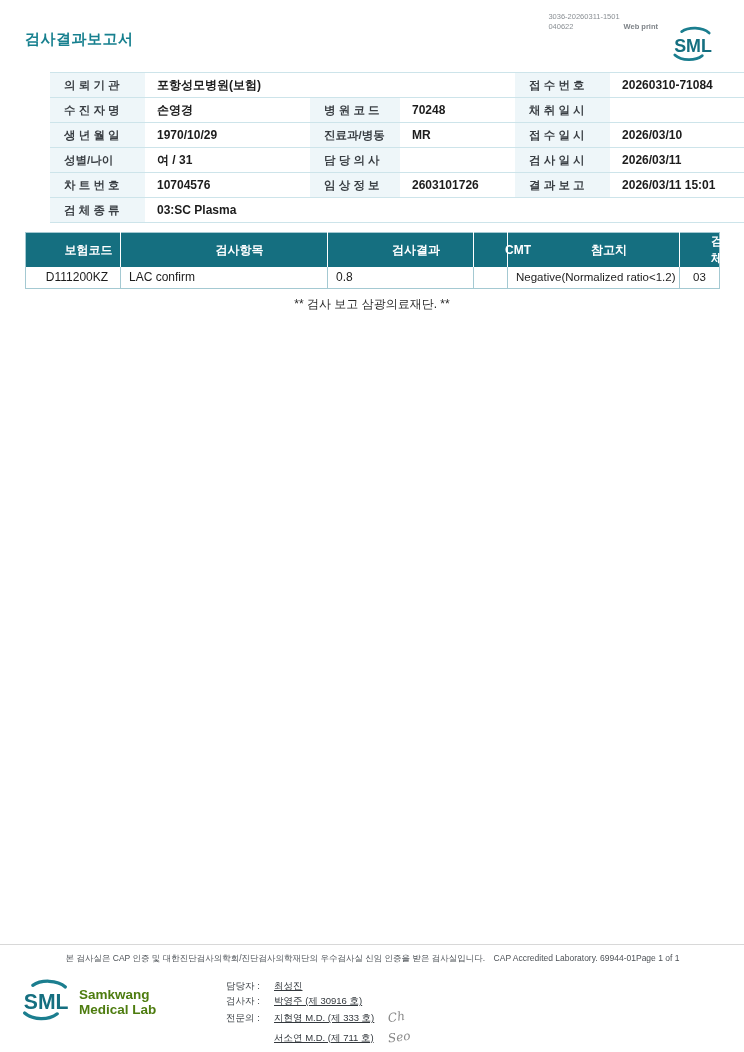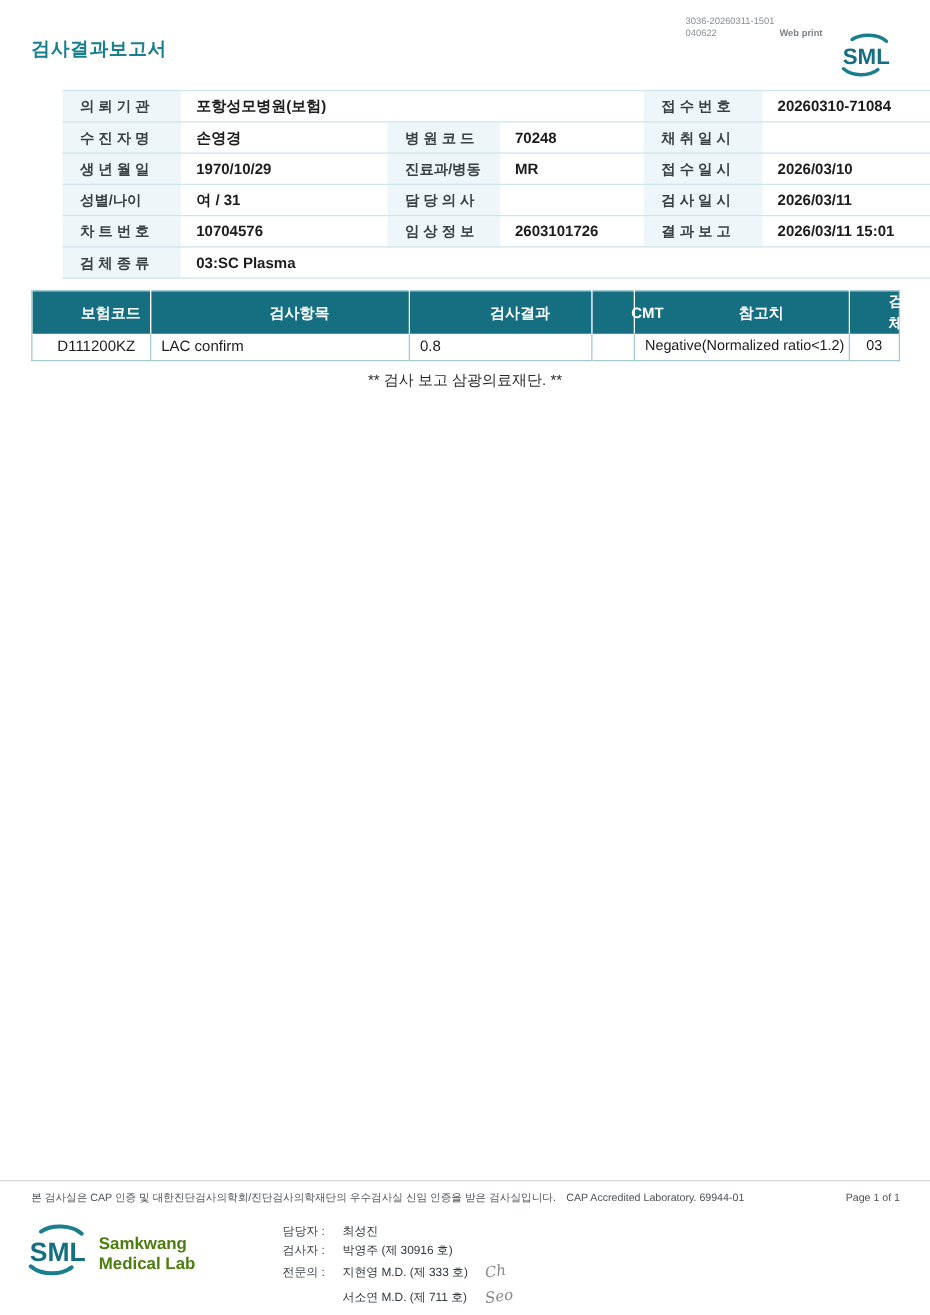--- a/index.html
+++ b/index.html
@@ -65,35 +65,35 @@
   .results-table td.c-ref { padding-left: 8px; font-size: 11.5px; }
   .results-table td.c-spec { text-align: center; font-size: 11.5px; }
   .complete-msg {
     width: 694px; margin: 7px 25px 0 25px;
     text-align: center; font-size: 12px; color: #2a2a2a;
   }
   
   .footer { position: absolute; left: 0; bottom: 0; width: 744px; height: 108px; }
   .footer-divider { width: 744px; height: 1px; background: #d8d8d8; }
   .cap-line {
-    display: flex; justify-content: space-between;
+    display: flex; justify-content: center;
     padding: 8px 24px 0 25px; font-size: 8.5px; color: #4d5257;
   }
   .cap-left .sep { display: inline-block; width: 6px; }
   .footer-main { display: flex; padding: 13px 25px 0 18px; align-items: flex-start; }
   .logo-block { display: flex; align-items: center; width: 168px; }
   .logo-name {
     margin-left: 7px; font-size: 13.5px; color: #4d7c0f; line-height: 1.12; font-weight: bold;
   }
   .org-block { margin-left: 12px; font-size: 9px; color: #43484d; line-height: 1.55; }
   .org-name { font-weight: bold; font-size: 9.5px; color: #33383d; }
   .staff-block { margin-left: 40px; font-size: 9.5px; color: #33383d; line-height: 1.6; }
   .staff-row { display: flex; align-items: baseline; }
   .staff-role { width: 48px; color: #43484d; }
-  .staff-name { white-space: pre; }
+  .staff-name { white-space: pre; text-decoration: underline; }
   .staff-sig {
     margin-left: 14px; font-family: "DejaVu Serif", serif; font-style: italic;
     color: #8a8a8a; font-size: 12px; transform: rotate(-8deg); display: inline-block;
   }
   .sml-teal { stroke: #1B7E8F; }
 </style>
 </head>
 <body>
 
 <div class="page">

